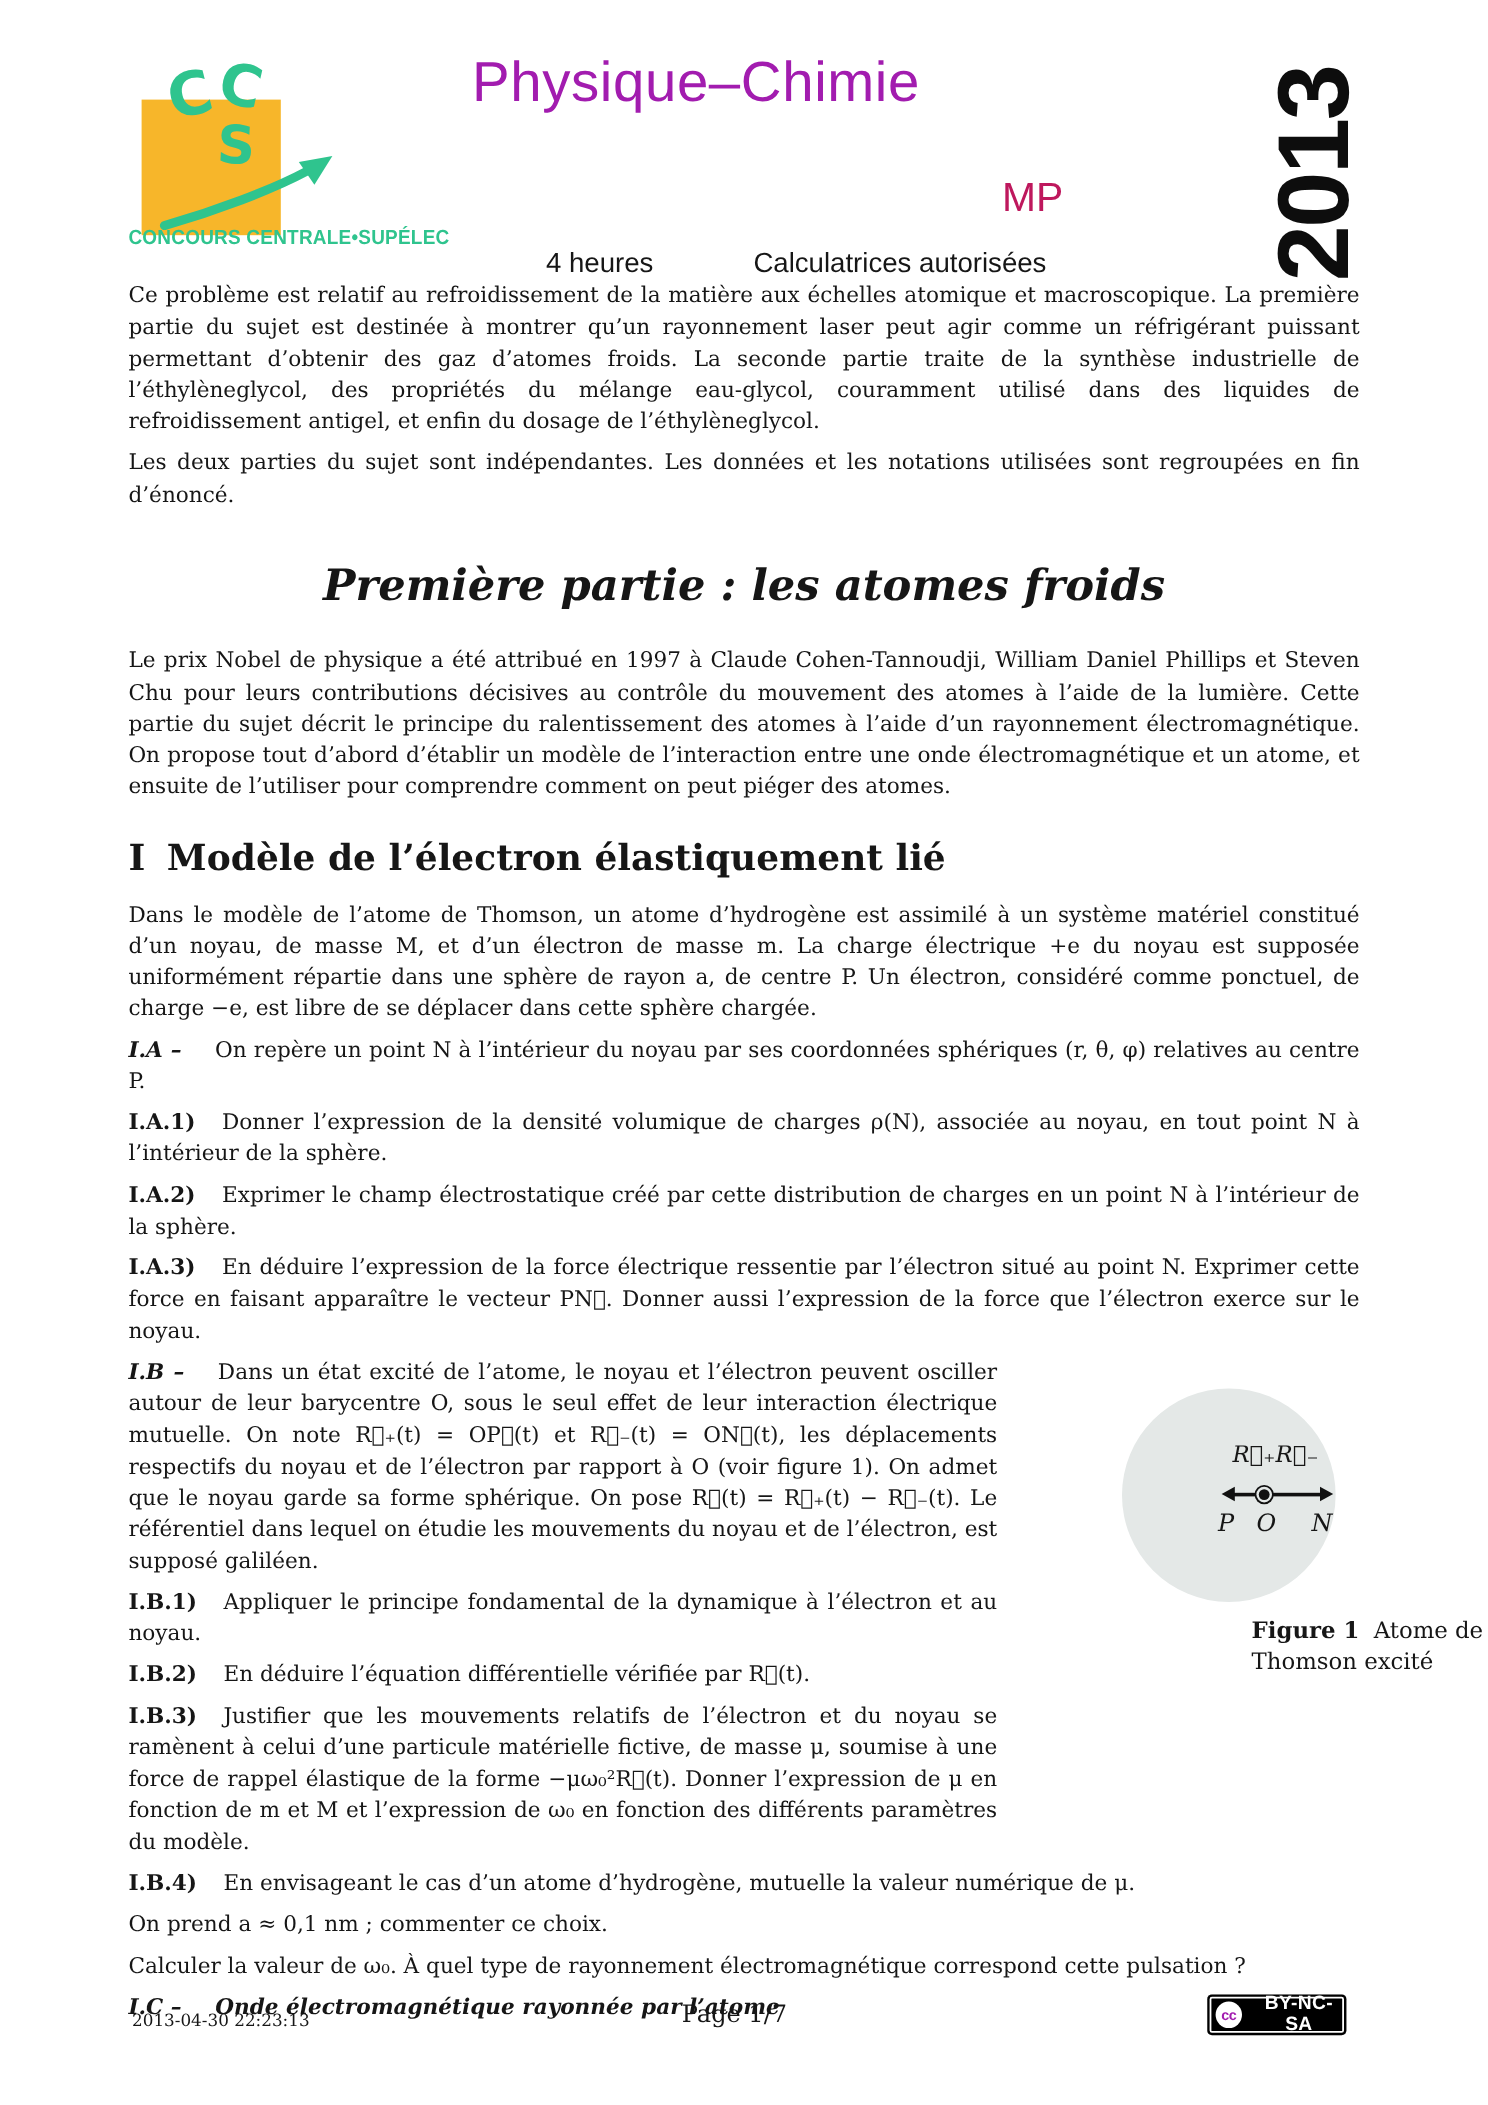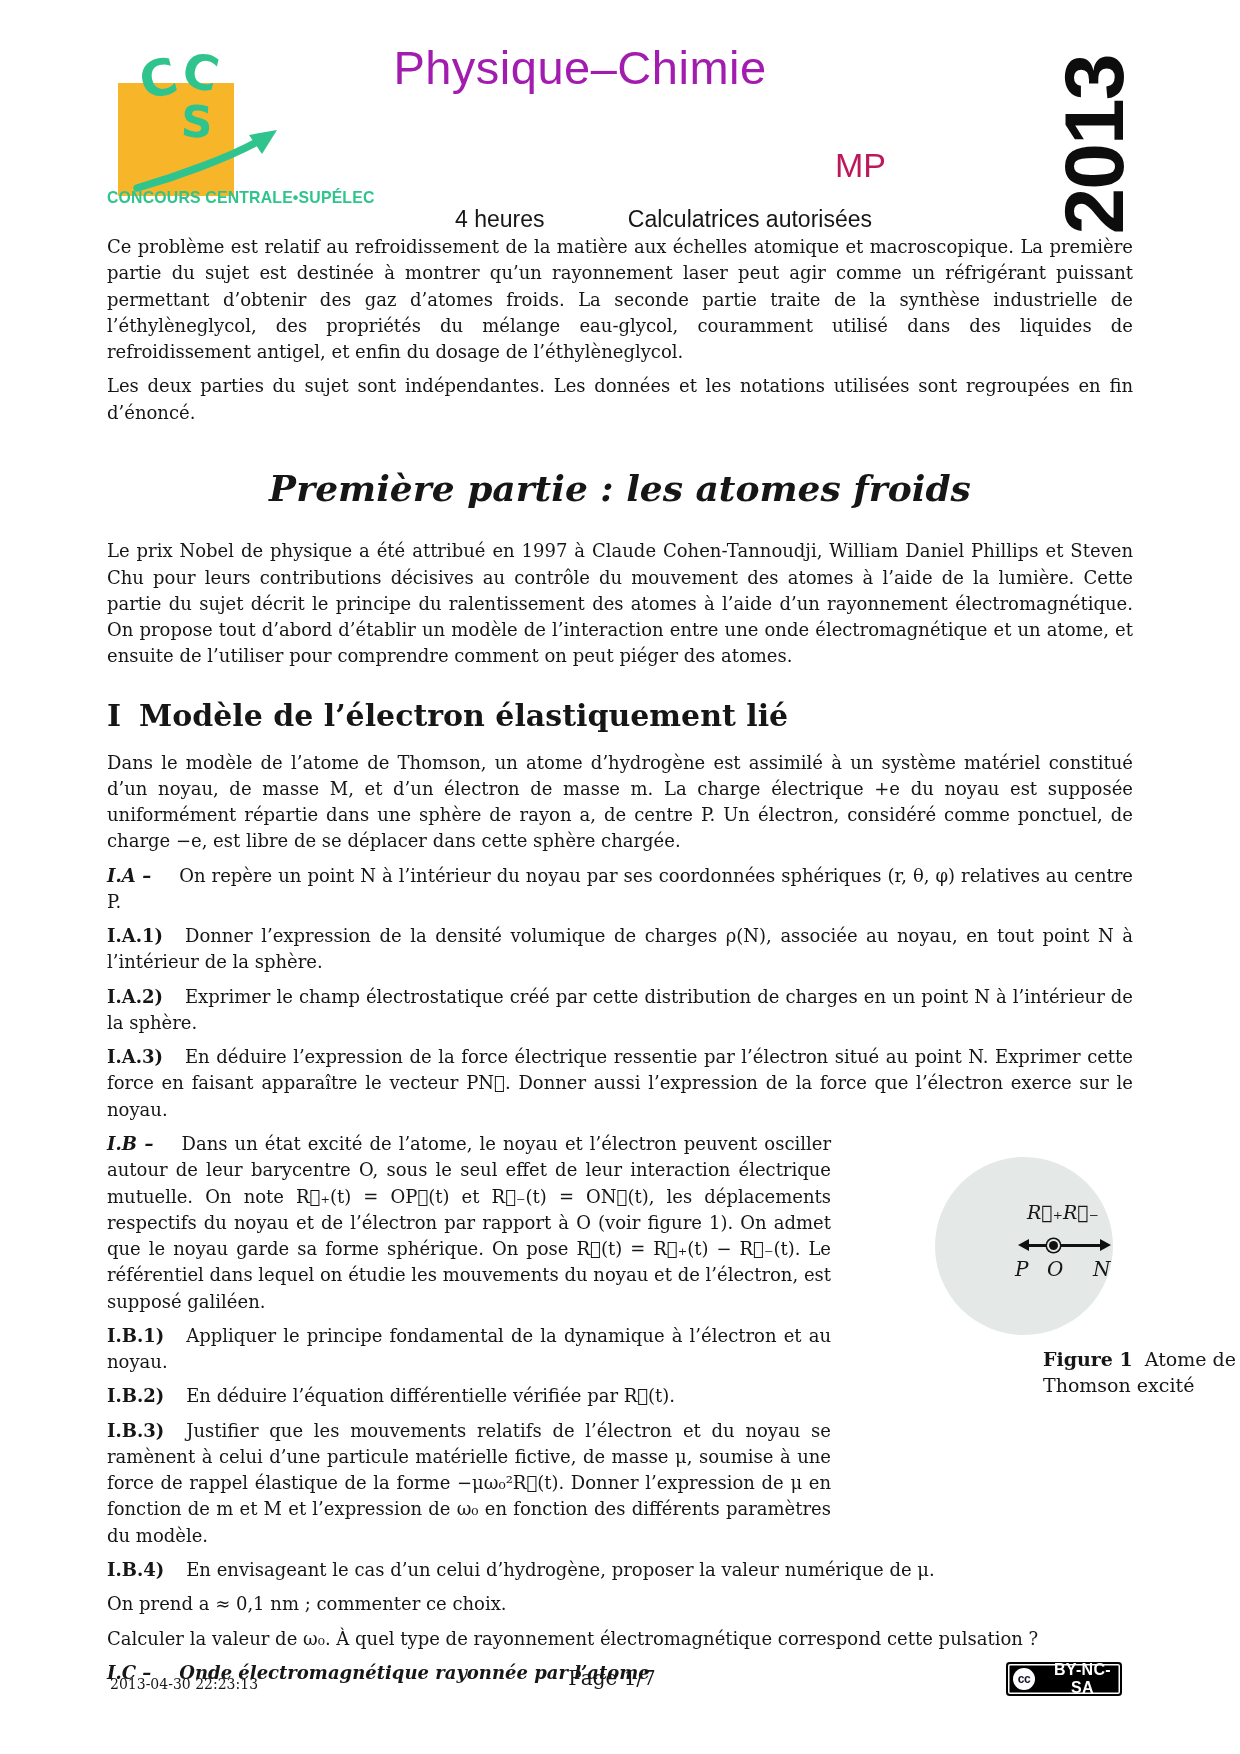--- a/index.html
+++ b/index.html
@@ -56,21 +56,21 @@
   .fig-vec{position:absolute;top:42px;font-style:italic;font-size:19px;}
   .vec-p{left:92px;} .vec-m{left:128px;}
   .fig-caption{margin:12px 0 0 108px;width:196px;font-size:19px;line-height:1.35;text-align:left;}
   .fig-caption b{margin-right:12px;}
 
   
   .timestamp{position:absolute;left:110px;top:1676px;font-size:14px;}
   .page-number{position:absolute;left:0;right:16px;top:1666px;text-align:center;font-size:20px;}
   .cc-badge{position:absolute;left:1006px;top:1662px;width:116px;height:34px;background:#000;border-radius:4px;
             box-shadow:inset 0 0 0 2px #000,inset 0 0 0 3.5px #fff;display:flex;align-items:center;}
-  .cc-circle{width:22px;height:22px;border-radius:50%;background:#fff;color:#0f172a;margin-left:7px;
+  .cc-circle{width:22px;height:22px;border-radius:50%;background:#fff;color:#a21caf;margin-left:7px;
              display:flex;align-items:center;justify-content:center;
              font-family:"Liberation Sans",sans-serif;font-weight:bold;font-size:12px;letter-spacing:-.5px;}
   .cc-text{color:#fff;font-family:"Liberation Sans",sans-serif;font-weight:bold;font-size:16px;
            letter-spacing:.3px;margin-left:8px;text-align:center;}
 </style>
 </head>
 <body>
 
 <div class="page">
 
@@ -149,21 +149,21 @@
             <span class="fig-pt pt-n">N</span>
           </div>
           <div class="fig-caption">
             <b>Figure 1</b><span>Atome de Thomson excité</span>
           </div>
         </div>
       </div>
     </div>
 
     <p class="q">
-      <span class="qlabel">I.B.4)</span><span>En envisageant le cas d’un celui d’hydrogène, proposer la valeur numérique de μ.</span>
+      <span class="qlabel">I.B.4)</span><span>En envisageant le cas d’un atome d’hydrogène, mutuelle la valeur numérique de μ.</span>
     </p>
     <p>On prend a ≈ 0,1 nm ; commenter ce choix.</p>
     <p>Calculer la valeur de ω₀. À quel type de rayonnement électromagnétique correspond cette pulsation ?</p>
 
     <p class="q qc-head">
       <span class="qlabel dash">I.C –</span><span class="qc-text">Onde électromagnétique rayonnée par l’atome</span>
     </p>
 
   </div>
 

